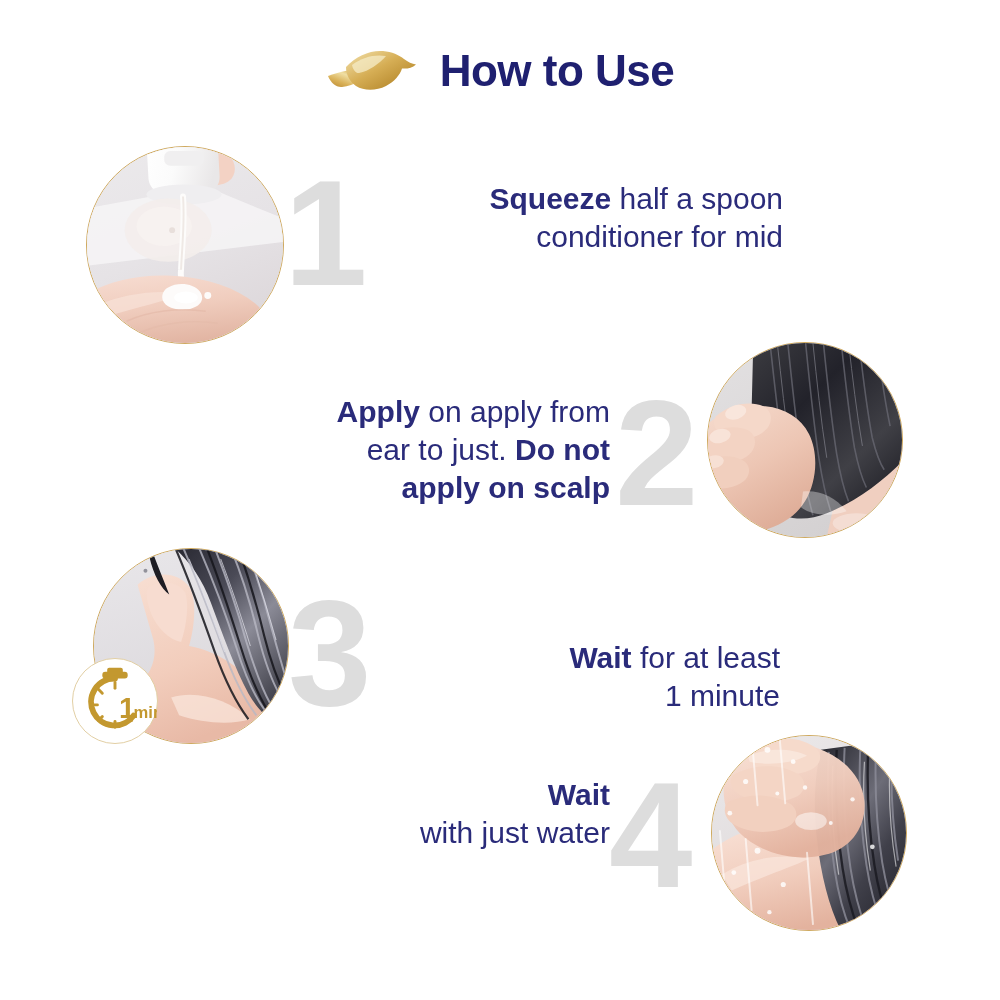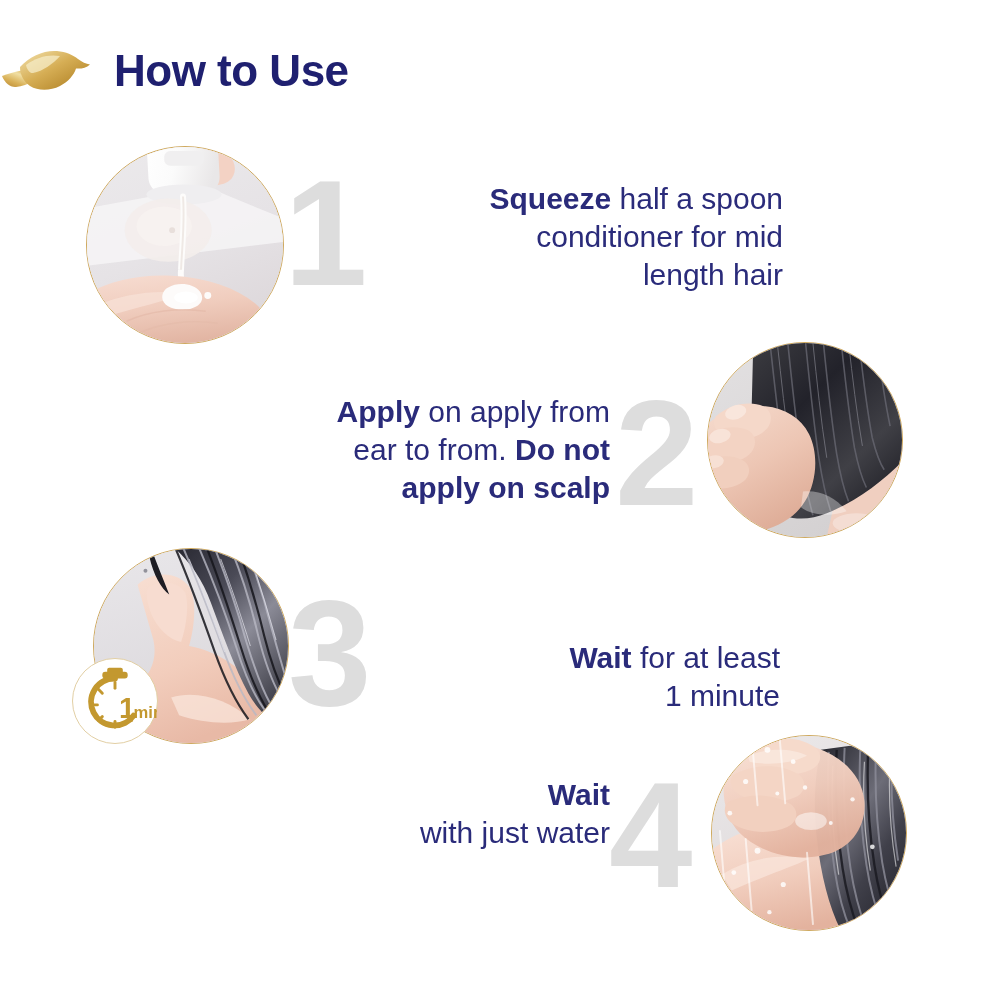--- a/index.html
+++ b/index.html
@@ -25,20 +25,21 @@
 
   
   .header {
     position: absolute;
     left: 0;
     top: 36px;
     width: 1000px;
     height: 70px;
     display: flex;
     align-items: center;
+    justify-content: center;
     gap: 22px;
   }
   .dove-logo {
     width: 92px;
     height: 52px;
     flex: 0 0 auto;
     display: block;
   }
   .page-title {
     font-family: "Liberation Sans", sans-serif;
@@ -193,21 +194,20 @@
         <path d="M40 176 C62 166 92 162 120 166" stroke="#e4b9a8" stroke-width="1.6" fill="none" opacity="0.65"></path>
         <path d="M52 188 C74 178 104 174 132 178" stroke="#e4b9a8" stroke-width="1.4" fill="none" opacity="0.5"></path>
       </svg>
     </div>
 
     <div class="step-num" style="left:284px; top:158px; font-size:150px;">1</div>
 
     <div class="step-text t-left" style="left:363px; top:180px; width:420px;">
       <div><b>Squeeze</b><span> half a spoon</span></div>
       <div><span>conditioner for mid</span></div>
-      <div><span>length hair</span></div>
     </div>
   </div>
 
   <div class="step">
 
     <div class="photo" style="left:707px; top:342px; width:196px; height:196px;">
       <svg viewBox="0 0 196 196" preserveAspectRatio="xMidYMid slice">
         <defs>
           <linearGradient id="s2bg" x1="0" y1="0" x2="0.6" y2="1">
             <stop offset="0%" stop-color="#e3e1e2"></stop>
@@ -260,21 +260,21 @@
 
         <path d="M96 150 C112 148 130 156 140 170 C124 176 104 174 94 166 Z" fill="#ffffff" opacity="0.35"></path>
         <ellipse cx="150" cy="182" rx="24" ry="10" fill="#ffffff" opacity="0.3"></ellipse>
       </svg>
     </div>
 
     <div class="step-num" style="left:615px; top:378px; font-size:150px;">2</div>
 
     <div class="step-text t-right" style="left:200px; top:393px; width:410px;">
       <div><b>Apply</b><span> on apply from</span></div>
-      <div><span>ear to from. </span><b>Do not</b></div>
+      <div><span>ear to just. </span><b>Do not</b></div>
       <div><b>apply on scalp</b></div>
     </div>
   </div>
 
   <div class="step">
 
     <div class="photo" style="left:93px; top:548px; width:196px; height:196px;">
       <svg viewBox="0 0 196 196" preserveAspectRatio="xMidYMid slice">
         <defs>
           <linearGradient id="s3bg" x1="0" y1="0" x2="0.3" y2="1">

